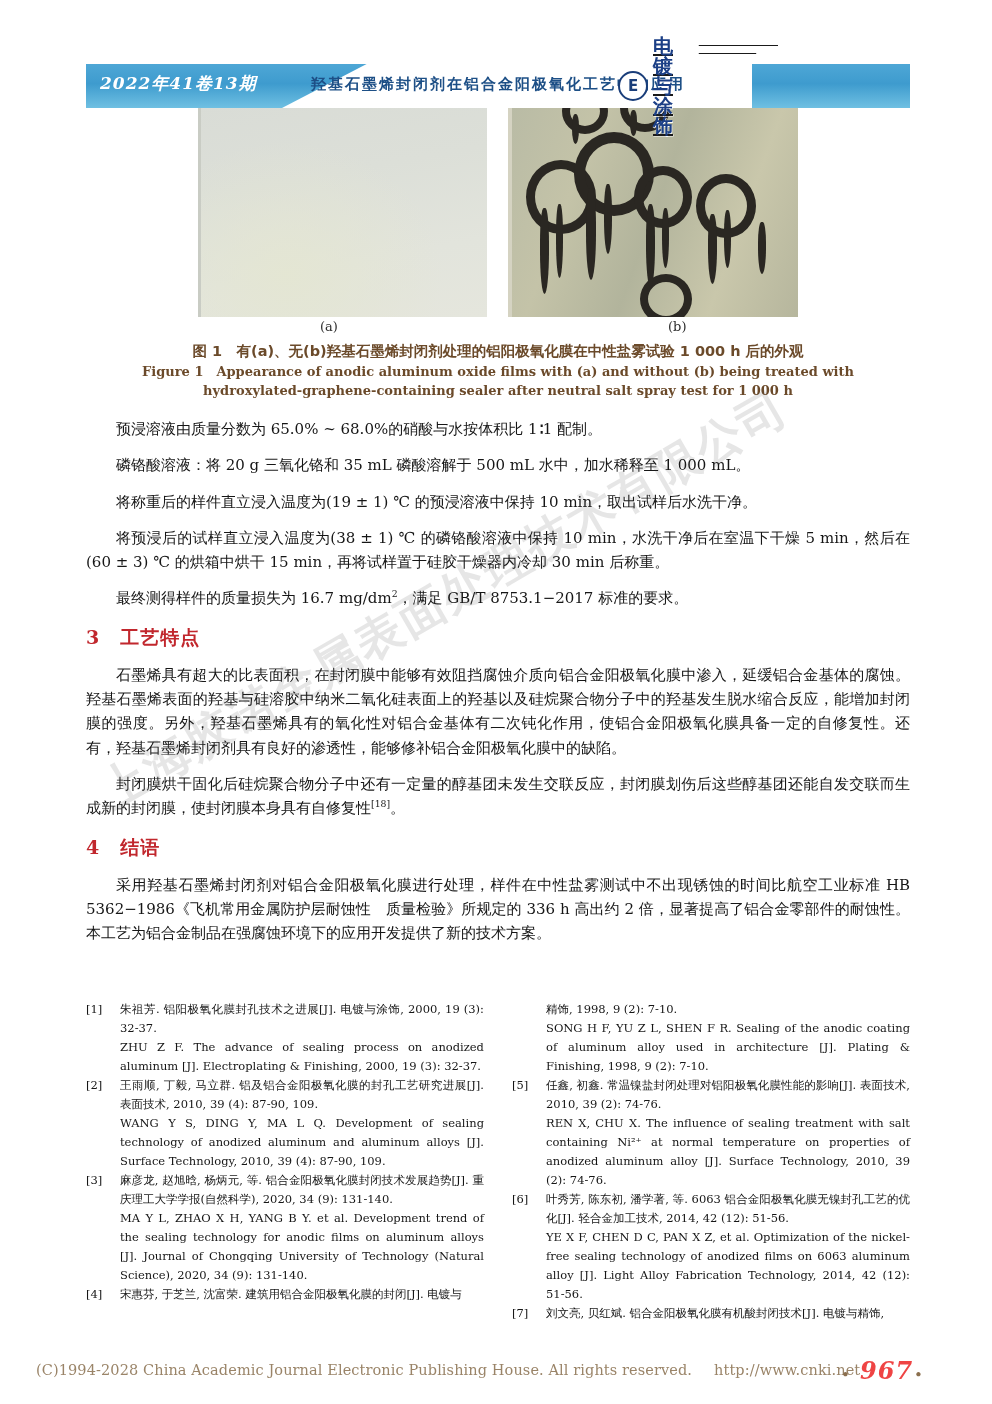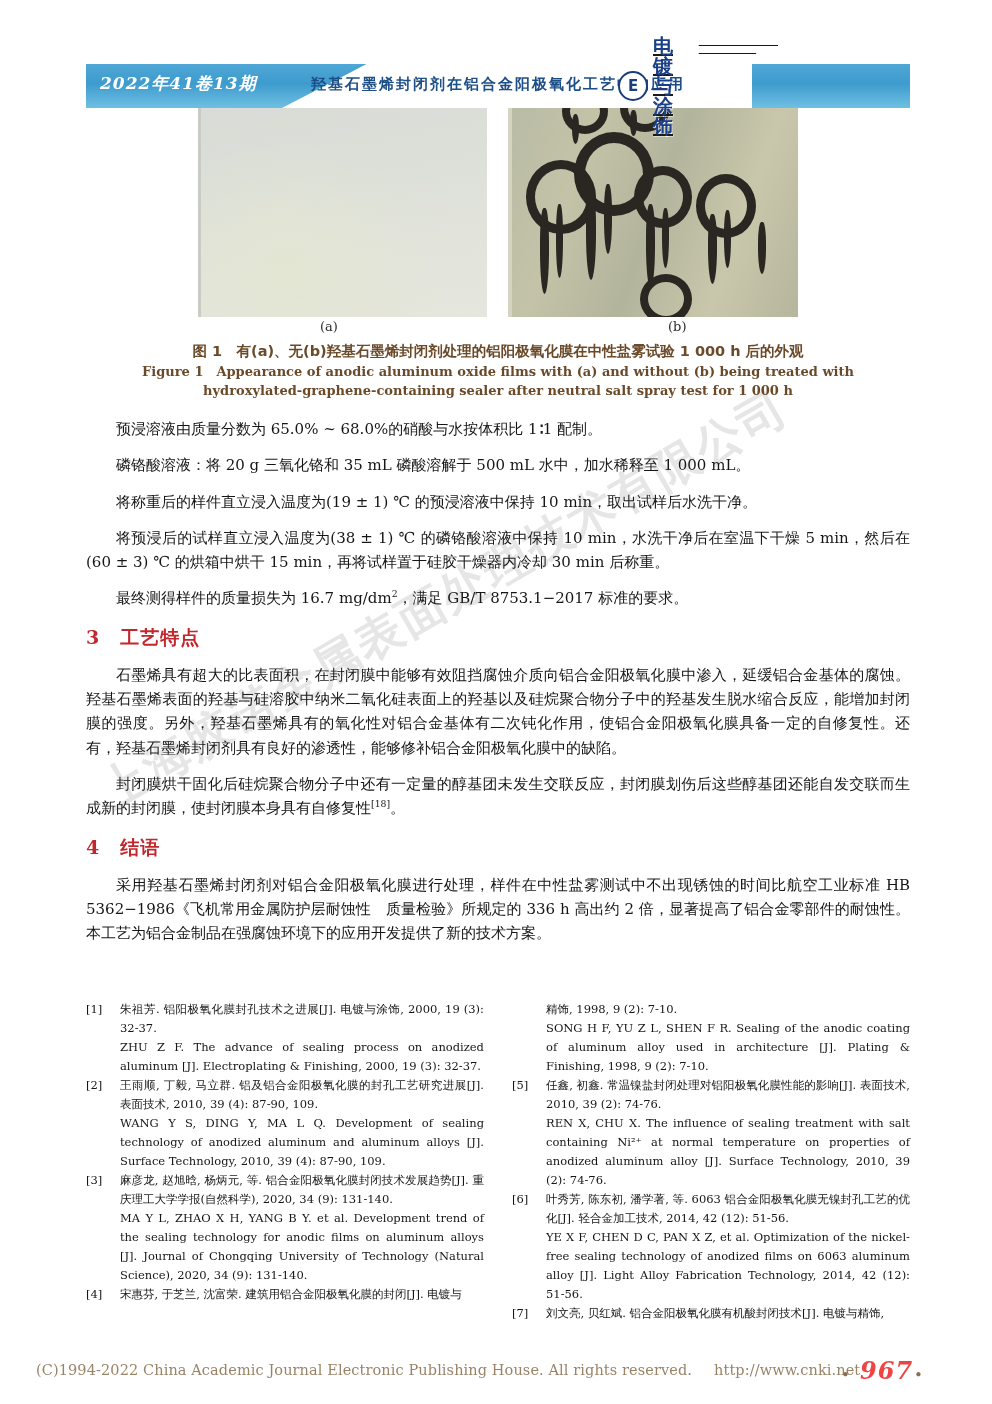--- a/index.html
+++ b/index.html
@@ -334,20 +334,20 @@
           <div class="refnum">[7]</div>
           <div class="reftext">
             <span class="cont">刘文亮, 贝红斌. 铝合金阳极氧化膜有机酸封闭技术[J]. 电镀与精饰,</span>
           </div>
         </div>
       </div>
   </div>
 
   <div class="footer">
     <div class="footer-txt">
-      <span>(C)1994-2022 China Academic Journal Electronic Publishing House. All rights reserved.</span><span class="footer-url">http://www.cnki.net</span>
+      <span>(C)1994-2028 China Academic Journal Electronic Publishing House. All rights reserved.</span><span class="footer-url">http://www.cnki.net</span>
     </div>
     <div class="footer-dot1">•</div>
     <div class="pageno">967</div>
     <div class="footer-dot2">•</div>
   </div>
 
 </div>
 
 </body></html>

